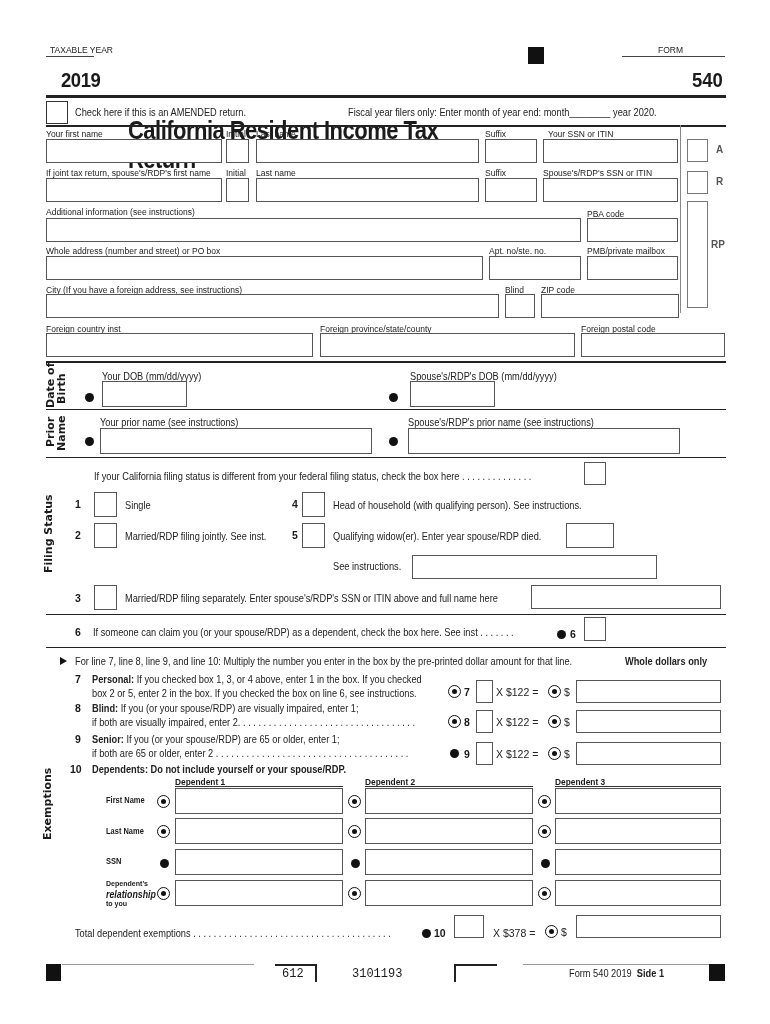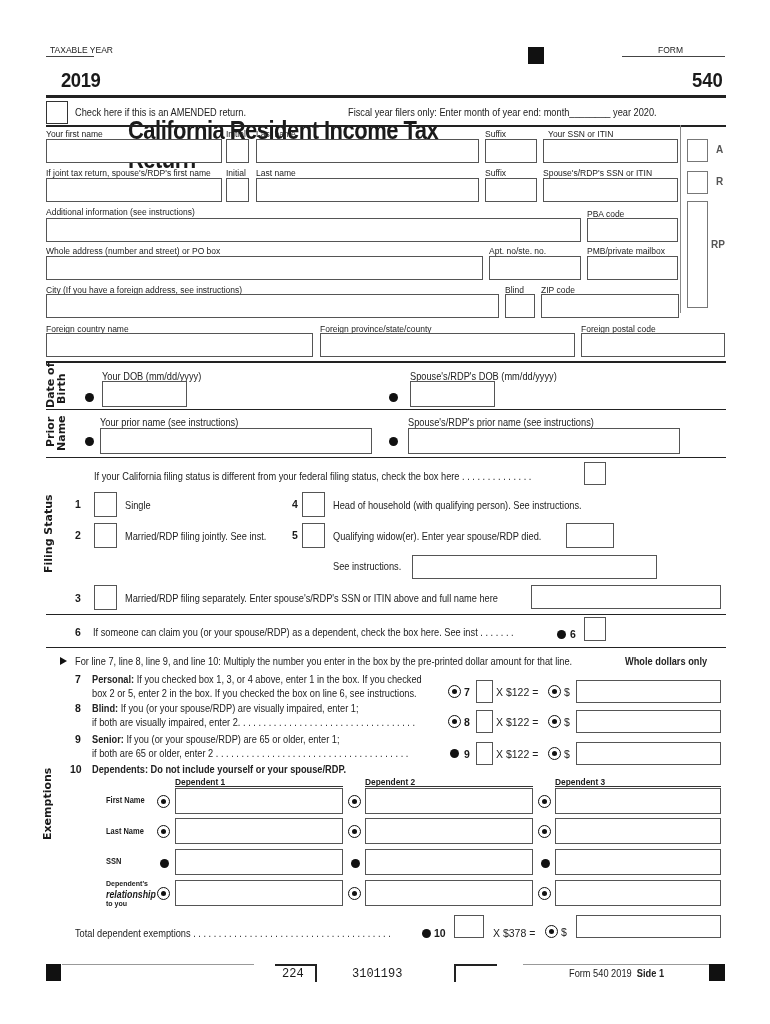--- a/index.html
+++ b/index.html
@@ -85,21 +85,21 @@
 <div class="box" style="left:489px;top:256px;width:92px;height:24px;"></div>
 <div class="box" style="left:587px;top:256px;width:91px;height:24px;"></div>
 
 <div class="abs lbl" style="left:46px;top:285px;">City (If you have a foreign address, see instructions)</div>
 <div class="abs lbl" style="left:505px;top:285px;">Blind</div>
 <div class="abs lbl" style="left:541px;top:285px;">ZIP code</div>
 <div class="box" style="left:46px;top:294px;width:453px;height:24px;"></div>
 <div class="box" style="left:505px;top:294px;width:30px;height:24px;"></div>
 <div class="box" style="left:541px;top:294px;width:138px;height:24px;"></div>
 
-<div class="abs lbl" style="left:46px;top:324px;">Foreign country name</div>
+<div class="abs lbl" style="left:46px;top:324px;">Foreign country inst</div>
 <div class="abs lbl" style="left:320px;top:324px;text-align:center;">Foreign province/state/county</div>
 <div class="abs lbl" style="left:581px;top:324px;">Foreign postal code</div>
 <div class="box" style="left:46px;top:333px;width:267px;height:24px;"></div>
 <div class="box" style="left:320px;top:333px;width:255px;height:24px;"></div>
 <div class="box" style="left:581px;top:333px;width:144px;height:24px;"></div>
 <div class="hline mid" style="left:46px;top:361px;width:680px;"></div>
 
 <div class="vert" style="left:45px;top:408px;font-size:11px;"><span>Date of</span></div>
 <div class="vert" style="left:56px;top:404px;font-size:11px;"><span>Birth</span></div>
 <div class="abs txt" style="left:102px;top:370px;"><span class="narrow">Your DOB (mm/dd/yyyy)</span></div>
@@ -247,19 +247,19 @@
 <div class="box" style="left:454px;top:915px;width:30px;height:23px;"></div>
 <div class="abs txt" style="left:493px;top:927px;">X  $378 =</div>
 <div class="circ" style="left:545px;top:925px;"></div>
 <div class="abs txt" style="left:561px;top:926px;">$</div>
 <div class="box" style="left:576px;top:915px;width:145px;height:23px;"></div>
 
 <div class="sq" style="left:46px;top:964px;width:15px;height:17px;"></div>
 <div class="hline" style="left:62px;top:964px;width:192px;border-top-color:#999;"></div>
 <div class="hline" style="left:275px;top:964px;width:42px;border-top:2px solid #222;"></div>
 <div class="abs" style="left:315px;top:964px;width:2px;height:18px;background:#222;"></div>
-<div class="abs mono" style="left:282px;top:967px;">224</div>
+<div class="abs mono" style="left:282px;top:967px;">612</div>
 <div class="abs mono" style="left:352px;top:967px;">3101193</div>
 <div class="hline" style="left:454px;top:964px;width:43px;border-top:2px solid #222;"></div>
 <div class="abs" style="left:454px;top:964px;width:2px;height:18px;background:#222;"></div>
 <div class="hline" style="left:523px;top:964px;width:186px;border-top-color:#999;"></div>
 <div class="abs txt" style="left:569px;top:967px;"><span class="narrow"><span>Form 540  2019</span>&nbsp;&nbsp;<b>Side 1</b></span></div>
 <div class="sq" style="left:709px;top:964px;width:16px;height:17px;"></div>
 
 </body></html>

